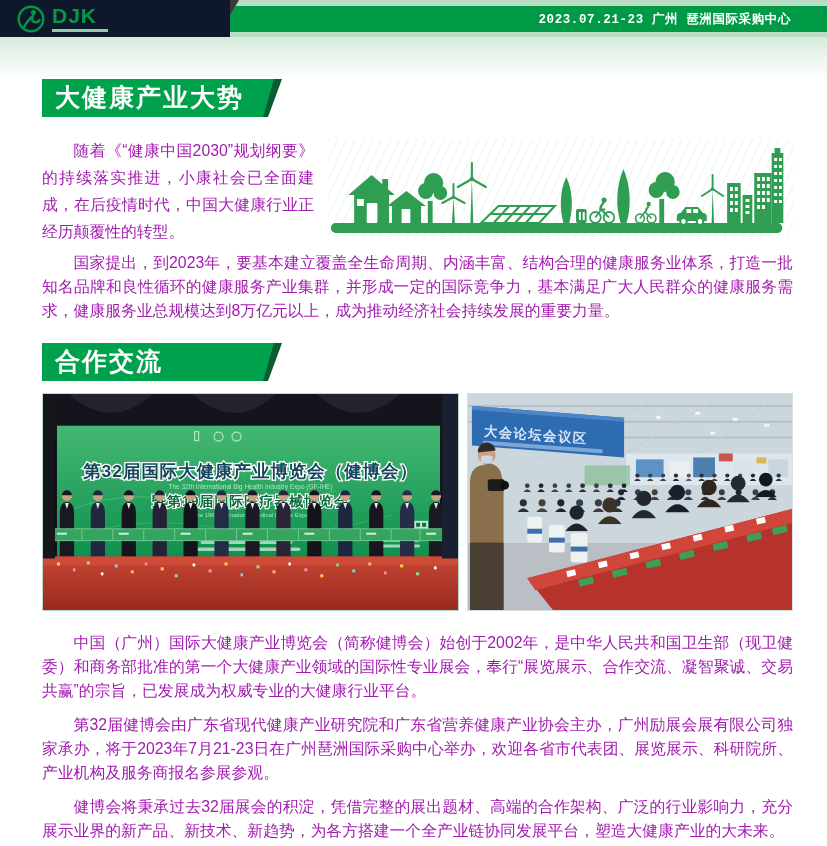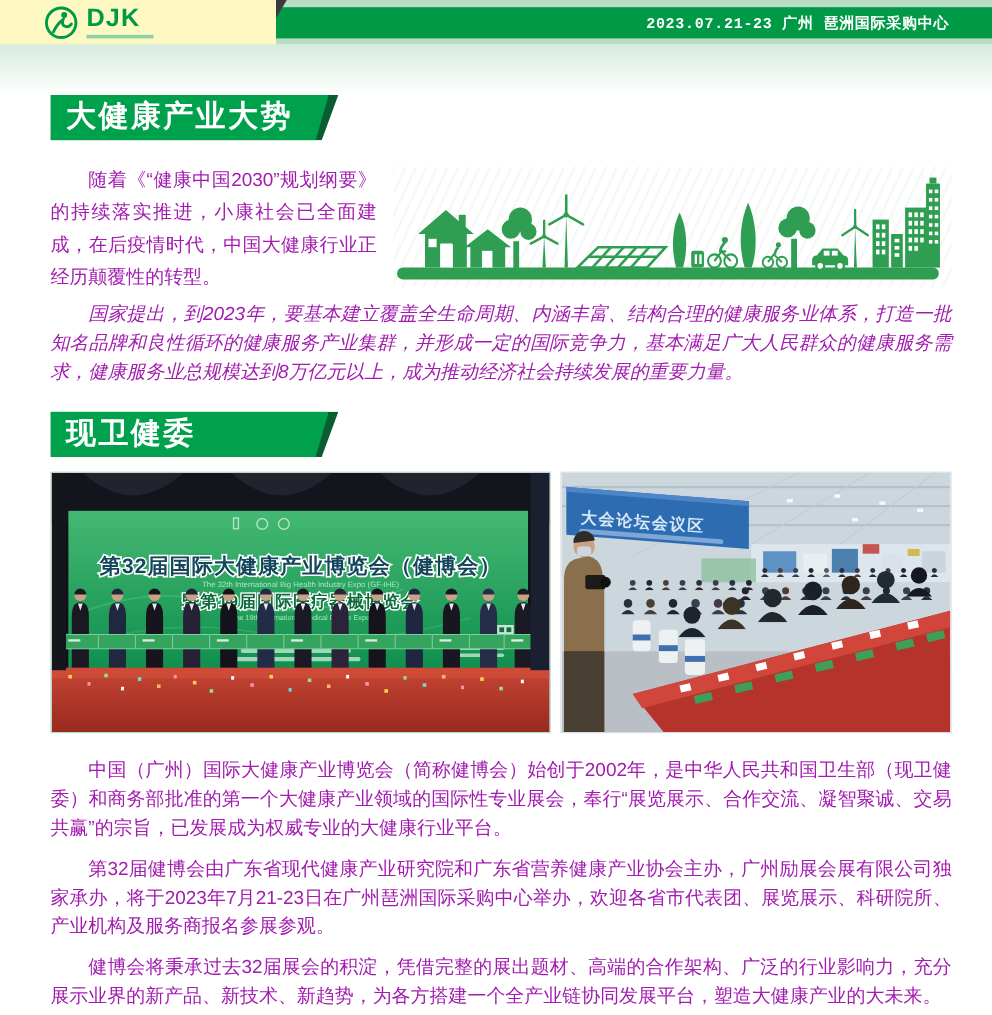--- a/index.html
+++ b/index.html
@@ -4,22 +4,22 @@
 <style>
   html,body{margin:0;padding:0;background:#ffffff;}
   .page{position:relative;width:827px;height:846px;background:#ffffff;overflow:hidden;
         font-family:"Liberation Sans","DejaVu Sans",sans-serif;}
 
   
   .topbar{position:relative;height:37px;background:#b9dcc5;}
   .topbar-green{position:absolute;left:0;right:0;top:6px;bottom:5px;background:#009a47;
         display:flex;align-items:center;justify-content:flex-end;padding-right:36px;font-family:Liberation Mono, monospace;}
   .event-info{color:#ffffff;font-size:12.5px;letter-spacing:.6px;font-weight:bold;}
-  .logo-box{position:absolute;left:0;top:0;width:230px;height:37px;background:#fef9c3;
-        display:flex;align-items:center;padding-left:36px;box-sizing:border-box;z-index:2;}
+  .logo-box{position:absolute;left:0;top:0;width:230px;height:37px;background:#0f172a;
+        display:flex;align-items:center;padding-left:16px;box-sizing:border-box;z-index:2;}
   .logo-notch{position:absolute;left:230px;top:0;width:0;height:0;
         border-top:15px solid #3a3a3a;border-right:9px solid transparent;z-index:3;}
   .logo-mark{margin-right:6px;}
   .logo-text{color:#009a47;font-size:21px;font-weight:bold;letter-spacing:1px;line-height:1;display:block;}
   .logo-tagline-bar{display:block;margin-top:3px;height:3px;width:56px;background:#8ccfa9;}
 
   .fade-band{height:42px;background:linear-gradient(to bottom,#d6ebdd,#ffffff);}
 
   
   .content{padding:0 34px 0 42px;}
@@ -33,21 +33,21 @@
         padding-left:13px;box-sizing:border-box;letter-spacing:2px;}
   .sec-title.second{margin-top:20px;}
 
   .body-text{font-size:15.8px;line-height:24px;color:#a21caf;text-align:justify;
         text-indent:2em;margin:0;}
   .trend-row{display:flex;margin-top:20px;}
   .trend-p1{width:272px;flex:none;line-height:27px;}
   .eco-illustration{flex:1;margin-left:14px;height:100px;align-self:flex-start;margin-top:2px;
         background:repeating-linear-gradient(115deg,rgba(110,160,135,.07) 0 2px,rgba(255,255,255,0) 2px 8px);}
   .eco-illustration svg{display:block;width:100%;height:100%;}
-  .p-after-row{margin-top:6px;font-style:italic;}
+  .p-after-row{margin-top:6px;}
 
   .photo-row{display:flex;gap:8px;margin-top:12px;height:218px;}
   .photo{margin:0;height:218px;overflow:hidden;}
   .photo svg{display:block;width:100%;height:100%;}
   .photo-left{width:417px;flex:none;border:1px solid #bcd9c9;box-sizing:border-box;}
   .photo-right{flex:1;border:1px solid #d7dde0;box-sizing:border-box;}
 
   .intro-p1{margin-top:20px;}
   .intro-p2{margin-top:10px;}
   .intro-p3{margin-top:10px;}
@@ -223,21 +223,21 @@
             </g>
           </g>
         </svg>
       </div>
     </div>
 
     <p class="body-text p-after-row">国家提出，到2023年，要基本建立覆盖全生命周期、内涵丰富、结构合理的健康服务业体系，打造一批知名品牌和良性循环的健康服务产业集群，并形成一定的国际竞争力，基本满足广大人民群众的健康服务需求，健康服务业总规模达到8万亿元以上，成为推动经济社会持续发展的重要力量。</p>
 
     <div class="sec-title second">
       <span class="sec-title-flap"></span>
-      <span class="sec-title-box">现卫健委</span>
+      <span class="sec-title-box">合作交流</span>
     </div>
 
     <div class="photo-row">
 
       <figure class="photo photo-left">
         <svg viewBox="0 0 416 218" preserveAspectRatio="none">
           <defs>
             <linearGradient id="gGreen" x1="0" y1="0" x2="0" y2="1">
               <stop offset="0" stop-color="#44b872"></stop>
                 <stop offset="1" stop-color="#0f8f4e"></stop>

